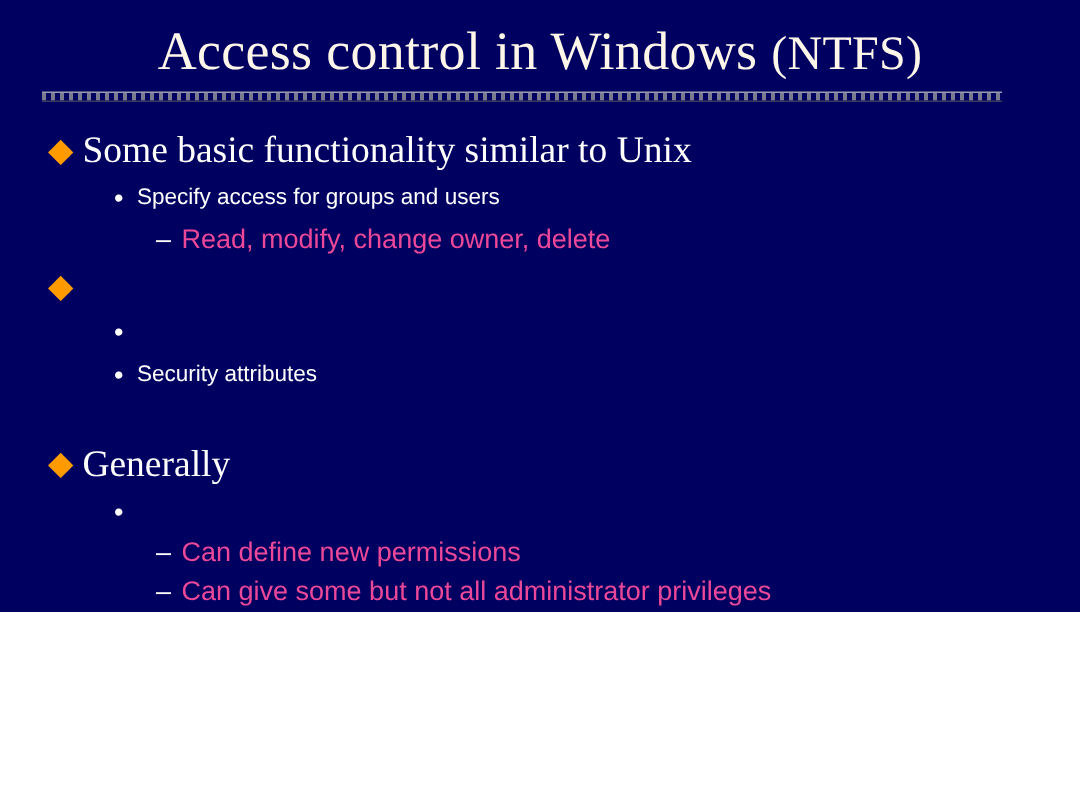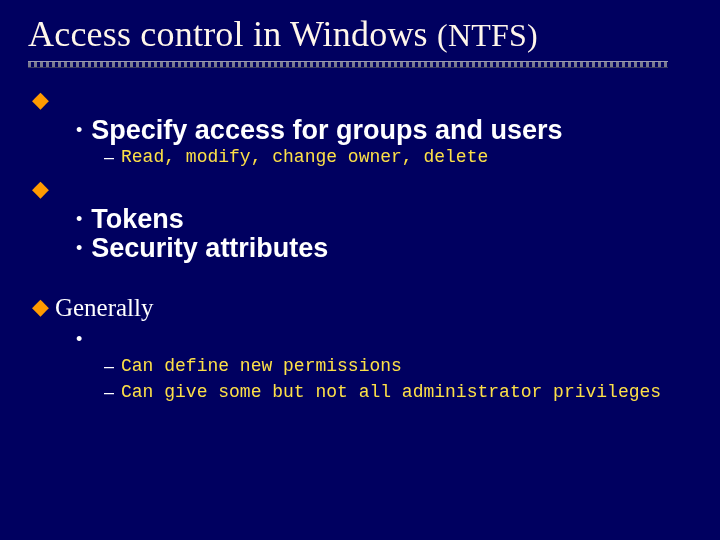--- a/index.html
+++ b/index.html
@@ -6,26 +6,27 @@
     margin: 0;
     padding: 0;
     width: 720px;
     height: 540px;
     background: #ffffff;
     overflow: hidden;
   }
   .slide {
     box-sizing: border-box;
     width: 720px;
-    height: 540px;
+    height: 408px;
     background: #000060;
     color: #ffffff;
     font-family: Verdana, Geneva, sans-serif;
     padding: 14px 28px 20px 28px;
     position: relative;
+    text-align: center;
   }
   .title-wrap {
     margin-bottom: 8px;
   }
   .title {
     font-family: Georgia, 'Times New Roman', serif;
     font-size: 36px;
     color: #fff6ea;
     font-weight: normal;
     margin: 0;
@@ -73,41 +74,40 @@
     margin: 3px 0 2px 44px;
   }
   .lvl2 .bullet {
     color: #ffffff;
     font-size: 18px;
     line-height: 26px;
     margin-right: 9px;
   }
   .lvl2 .text {
     font-family: Verdana, Geneva, sans-serif;
-    font-size: 27px;
+    font-size: 15px;
     line-height: 26px;
     color: #ffffff;
-    font-weight: bold;
   }
   .lvl3 {
     display: flex;
     align-items: flex-start;
     margin: 2px 0 1px 72px;
   }
   .lvl3 .bullet {
     color: #ffffff;
     font-size: 18px;
     line-height: 24px;
     margin-right: 7px;
   }
   .lvl3 .text {
-    font-family: Liberation Mono, monospace;
+    font-family: Liberation Sans, sans-serif;
     font-size: 18px;
     line-height: 24px;
-    color: #fde047;
+    color: #ec4899;
   }
   .gap {
     height: 24px;
   }
 </style>
 </head>
 <body>
 
 <div class="slide">
 
@@ -115,36 +115,36 @@
     <h1 class="title">
       <span>Access control in Windows </span><span class="sub">(NTFS)</span>
     </h1>
     <div class="rule"></div>
   </div>
 
   <div class="body">
 
     <div class="lvl1">
       <span class="bullet">◆</span>
+      <span class="text">Some basic functionality similar to Unix</span>
     </div>
     <div class="lvl2">
       <span class="bullet">•</span>
       <span class="text">Specify access for groups and users</span>
     </div>
     <div class="lvl3">
       <span class="bullet">–</span>
       <span class="text">Read, modify, change owner, delete</span>
     </div>
 
     <div class="lvl1">
       <span class="bullet">◆</span>
     </div>
     <div class="lvl2">
       <span class="bullet">•</span>
-      <span class="text">Tokens</span>
     </div>
     <div class="lvl2">
       <span class="bullet">•</span>
       <span class="text">Security attributes</span>
     </div>
 
     <div class="gap"></div>
 
     <div class="lvl1">
       <span class="bullet">◆</span>

